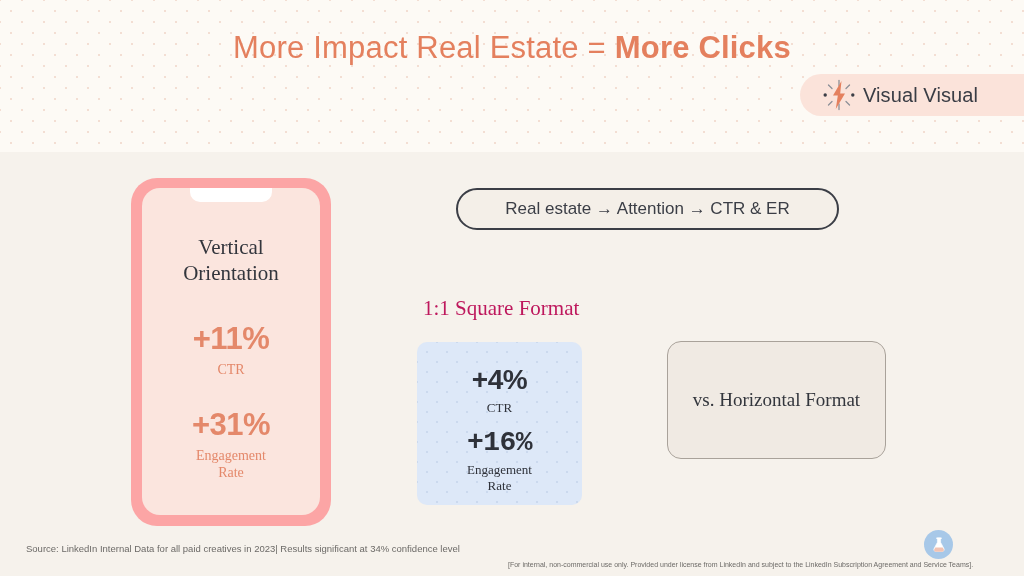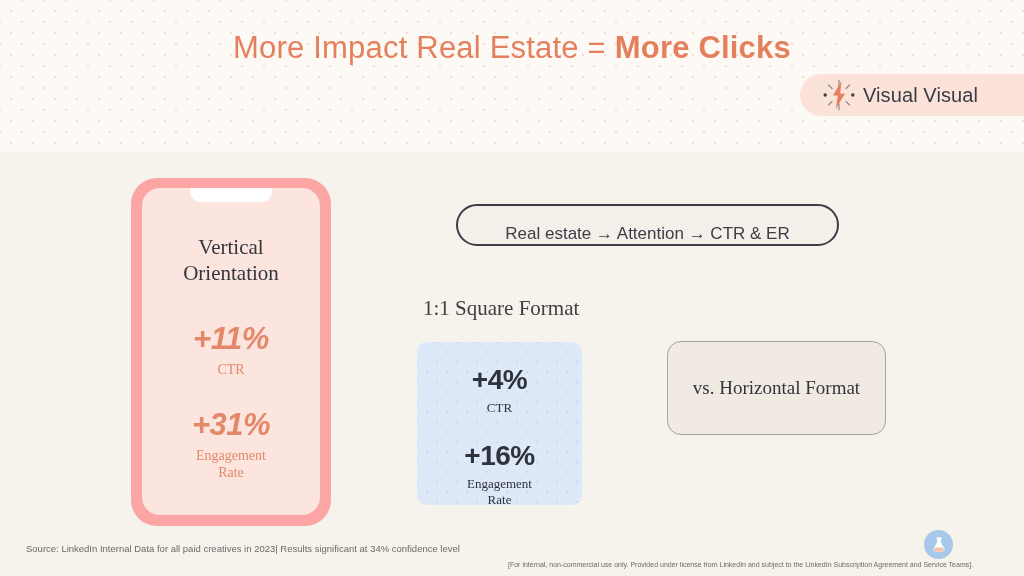--- a/index.html
+++ b/index.html
@@ -111,21 +111,20 @@
     font-size: 21px;
     line-height: 1.26;
     color: #33363d;
   }
   .stat-big-coral {
     font-family: "Liberation Sans", sans-serif;
     font-weight: 700;
     font-size: 31px;
     color: #e4886a;
     letter-spacing: -0.5px;
-    font-style: italic;
   }
   .stat-label-coral {
     font-family: "Liberation Serif", serif;
     font-size: 14px;
     color: #e4886a;
     line-height: 1.2;
   }
   .phone-stat-1 { margin-top: 34px; }
   .phone-stat-1-label { margin-top: 5px; }
   .phone-stat-2 { margin-top: 28px; }
@@ -134,38 +133,37 @@
   
   .flow-pill {
     position: absolute;
     left: 456px; top: 188px;
     width: 383px;
     height: 42px;
     border: 2px solid #3b3e46;
     border-radius: 21px;
     background: #f4efe8;
     display: flex;
-    align-items: flex-end;
+    align-items: center;
     justify-content: center;
     box-sizing: border-box;
-    margin-top: 16px;
   }
   .flow-pill-text {
     font-size: 17px;
     color: #3b3e46;
     white-space: nowrap;
   }
 
   
   .square-heading {
     position: absolute;
     left: 423px; top: 296px;
     font-family: "Liberation Serif", serif;
     font-size: 21px;
-    color: #404040;
+    color: #be185d;
     white-space: nowrap;
   }
   .square-box {
     position: absolute;
     left: 417px; top: 342px;
     width: 165px;
     height: 163px;
     background-color: #dde8f8;
     background-image:
       radial-gradient(#cbd9ee 1px, transparent 1.1px),
@@ -184,29 +182,29 @@
     color: #2f323a;
     letter-spacing: -0.5px;
   }
   .stat-label-dark {
     font-family: "Liberation Serif", serif;
     font-size: 13px;
     color: #2f323a;
     line-height: 1.22;
   }
   .sq-stat-1-label { margin-top: 4px; }
-  .sq-stat-2 { margin-top: 24px; }
+  .sq-stat-2 { margin-top: 11px; font-family: Liberation Mono, monospace; }
   .sq-stat-2-label { margin-top: 4px; }
 
   
   .horizontal-card {
     position: absolute;
     left: 667px; top: 341px;
     width: 219px;
-    height: 94px;
+    height: 118px;
     background: #f0eae3;
     border: 1px solid #a9a29a;
     border-radius: 14px;
     display: flex;
     align-items: center;
     justify-content: center;
     box-sizing: border-box;
   }
   .horizontal-card-text {
     font-family: "Liberation Serif", serif;

